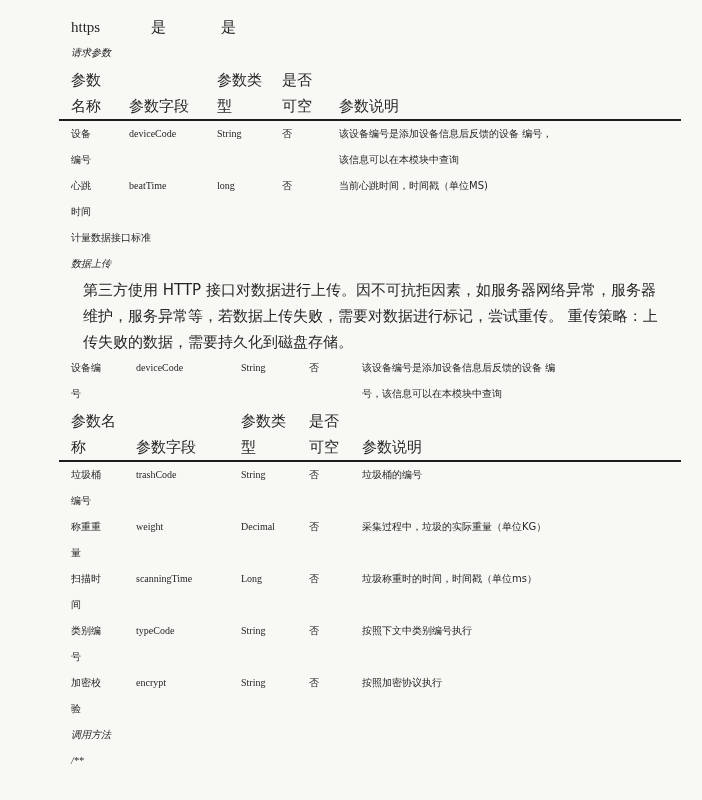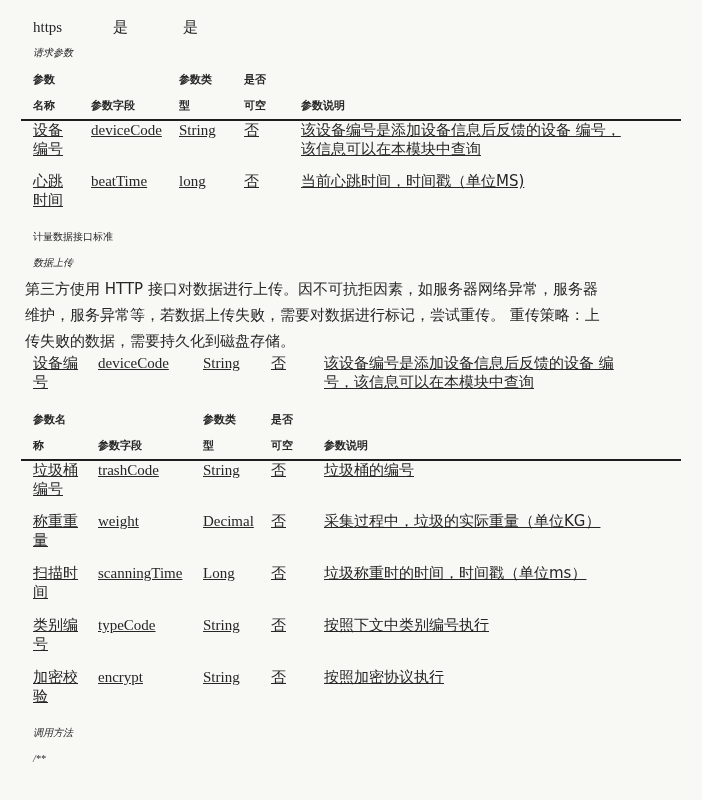--- a/index.html
+++ b/index.html
@@ -12,21 +12,21 @@
   body{
     font-family:"DejaVu Sans",sans-serif;
     color:var(--text);
     -webkit-font-smoothing:antialiased;
   }
   .page{
     width:702px;
     height:768px;
     overflow:hidden;
     background:var(--bg);
-    padding:14px 21px 0 21px;
+    padding:14px 21px 0 59px;
   }
   .indent{margin-left:12px;}
   .line{
     font-size:10px;
     line-height:26px;
     white-space:pre-line;
   }
   .serif{font-family:"Liberation Serif","DejaVu Serif",serif;}
   .italic{font-style:italic;}
   .bold{font-weight:normal;}
@@ -35,44 +35,43 @@
   .prelude .p1{display:inline-block;width:80px;font-size:15px;line-height:26px;}
   .prelude .p2{display:inline-block;width:70px;font-size:15px;line-height:26px;}
   .prelude .p3{display:inline-block;font-size:15px;line-height:26px;}
   
   table{
     width:100%;
     border-collapse:collapse;
     table-layout:fixed;
   }
   th{
-    font-weight:bold;
+    font-weight:normal;
     text-align:left;
     vertical-align:bottom;
-    font-size:11px;
+    font-size:15px;
     line-height:26px;
     white-space:pre-line;
     border-bottom:2px solid var(--rule);
     height:54px;
   }
   td{
     vertical-align:top;
-    font-size:15px;
-    line-height:19px;
+    font-size:10px;
+    line-height:26px;
     white-space:pre-line;
     height:52px;
-    text-decoration:underline;
   }
   th.c1,td.c1{padding-left:12px;}
   td.field,td.type{font-family:"Liberation Serif","DejaVu Serif",serif;}
   .para{
     font-size:15px;
     line-height:26px;
     white-space:pre-line;
-    margin-left:4px;
+    margin-left:24px;
   }
 </style>
 </head>
 <body>
 
 <div class="page">
 
   <div class="prelude indent">
     <span class="p1 serif">https</span>
     <span class="p2">是</span>

